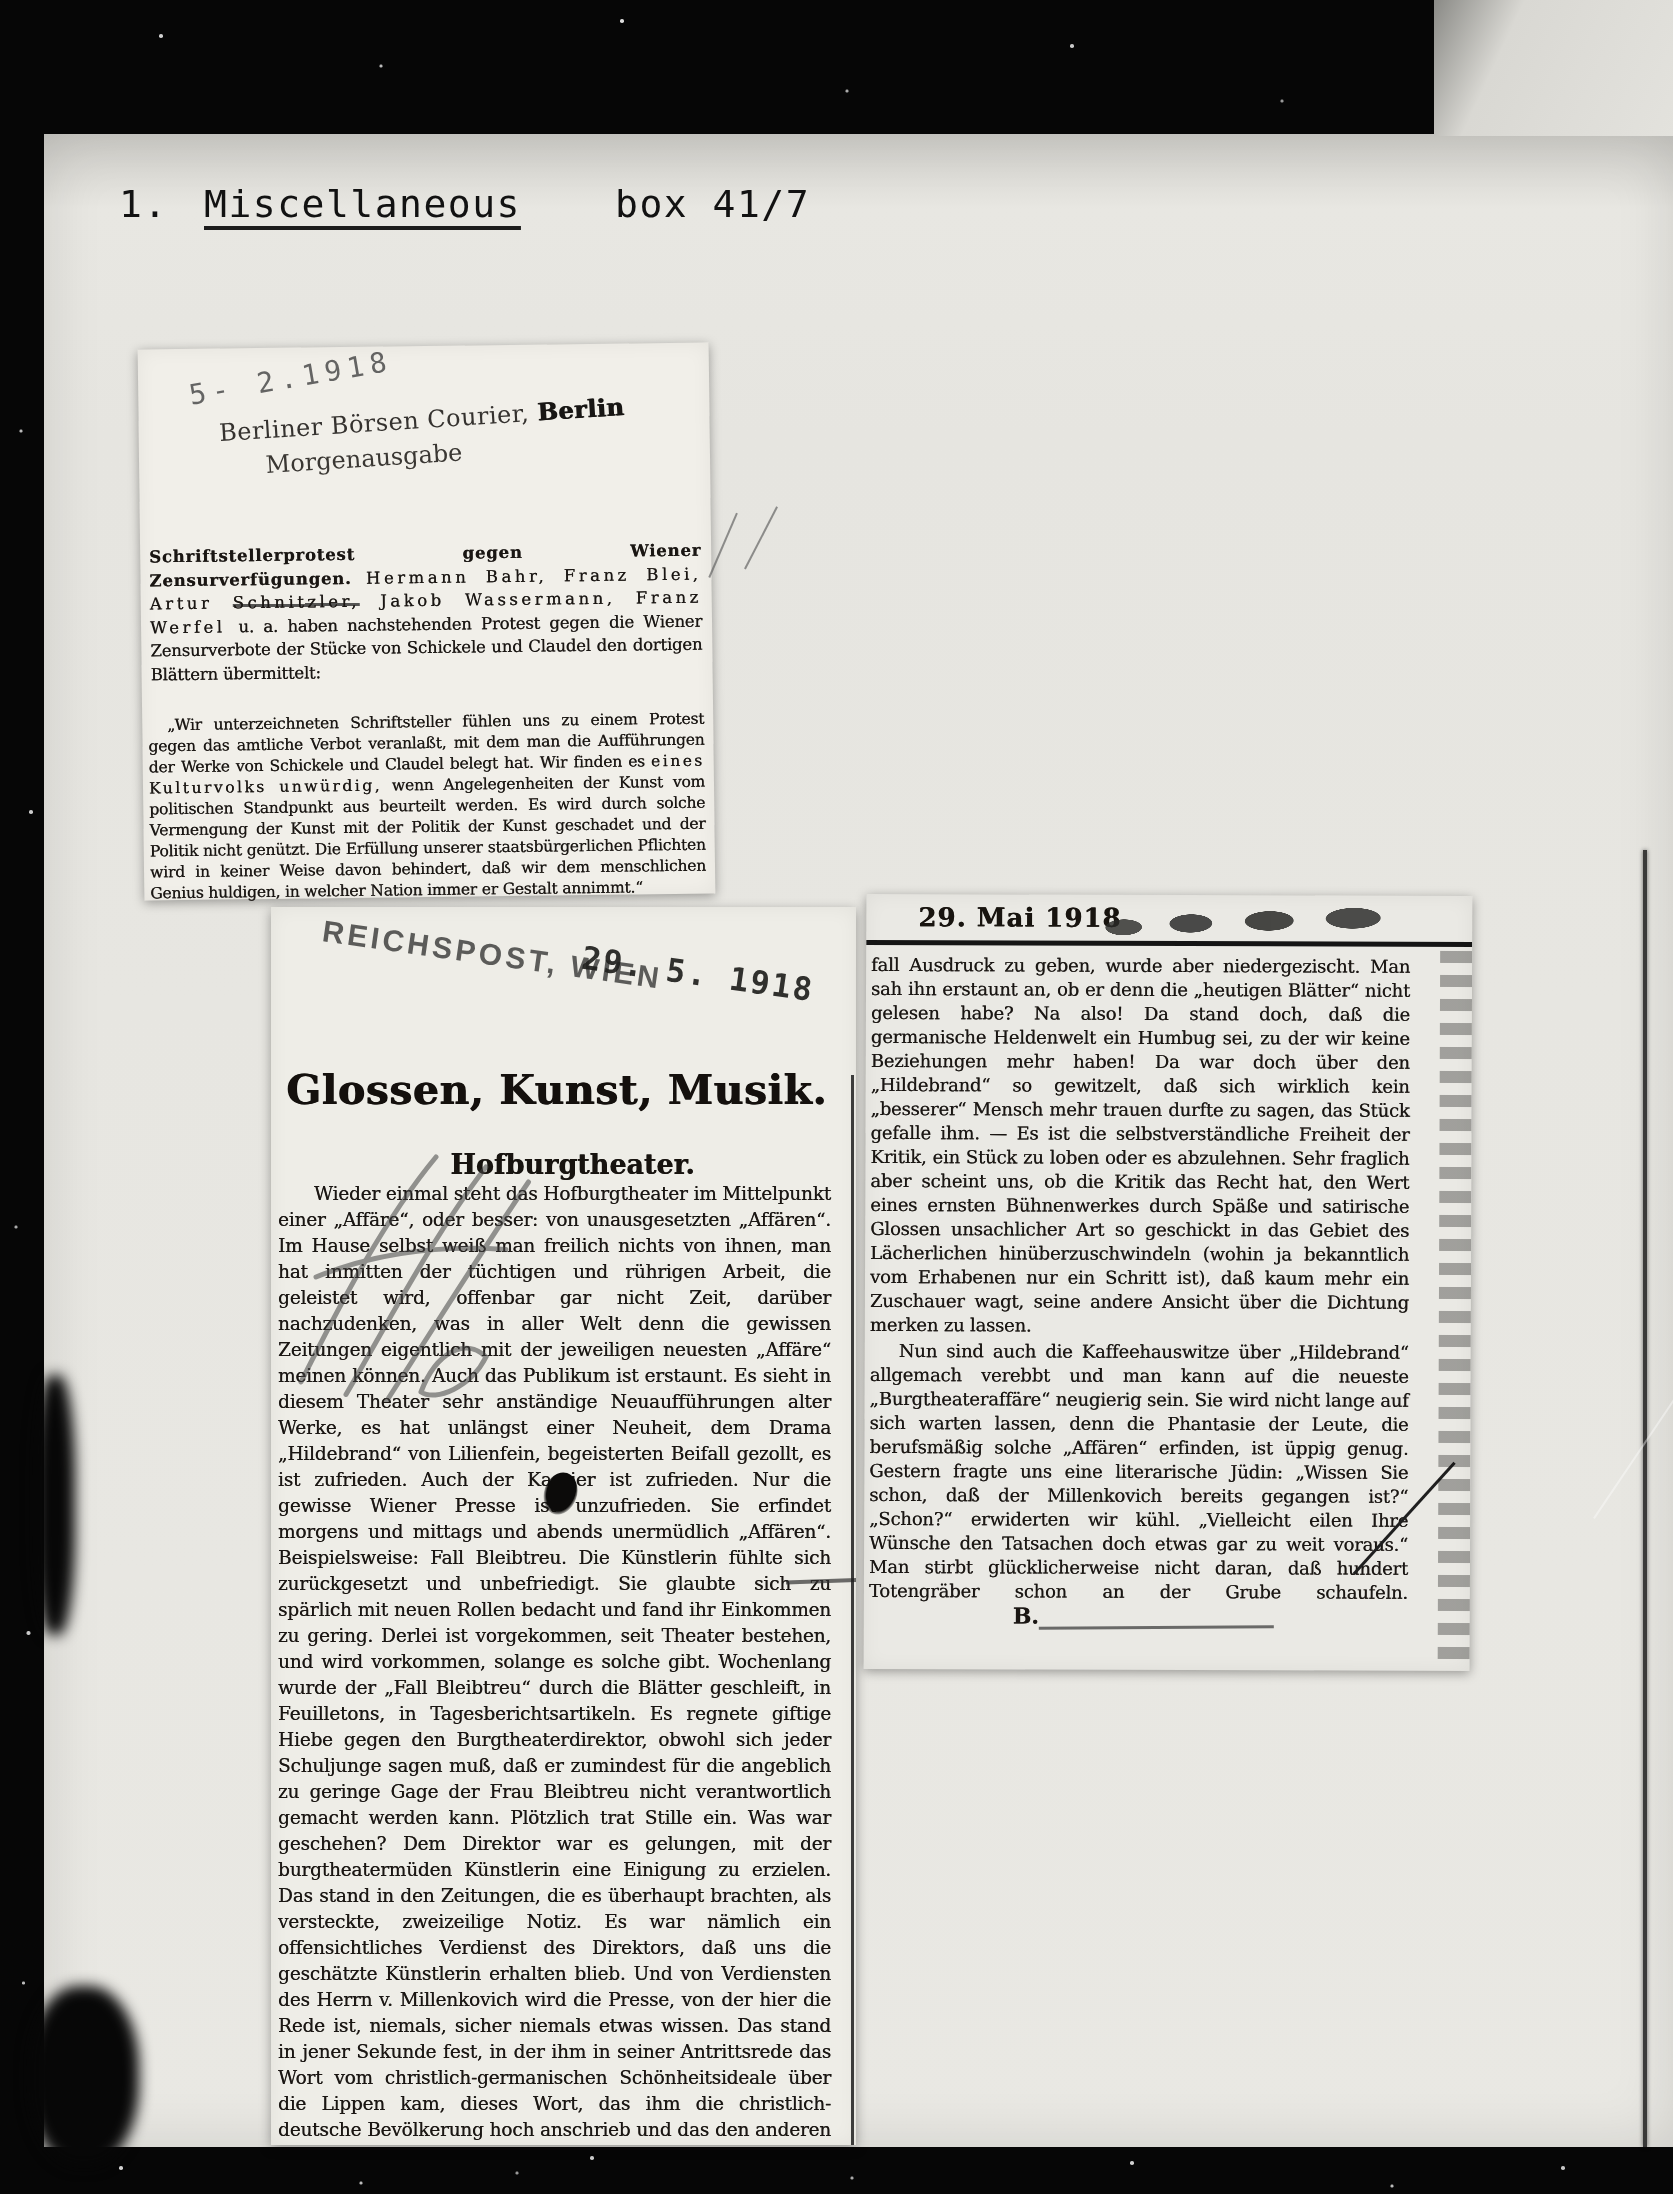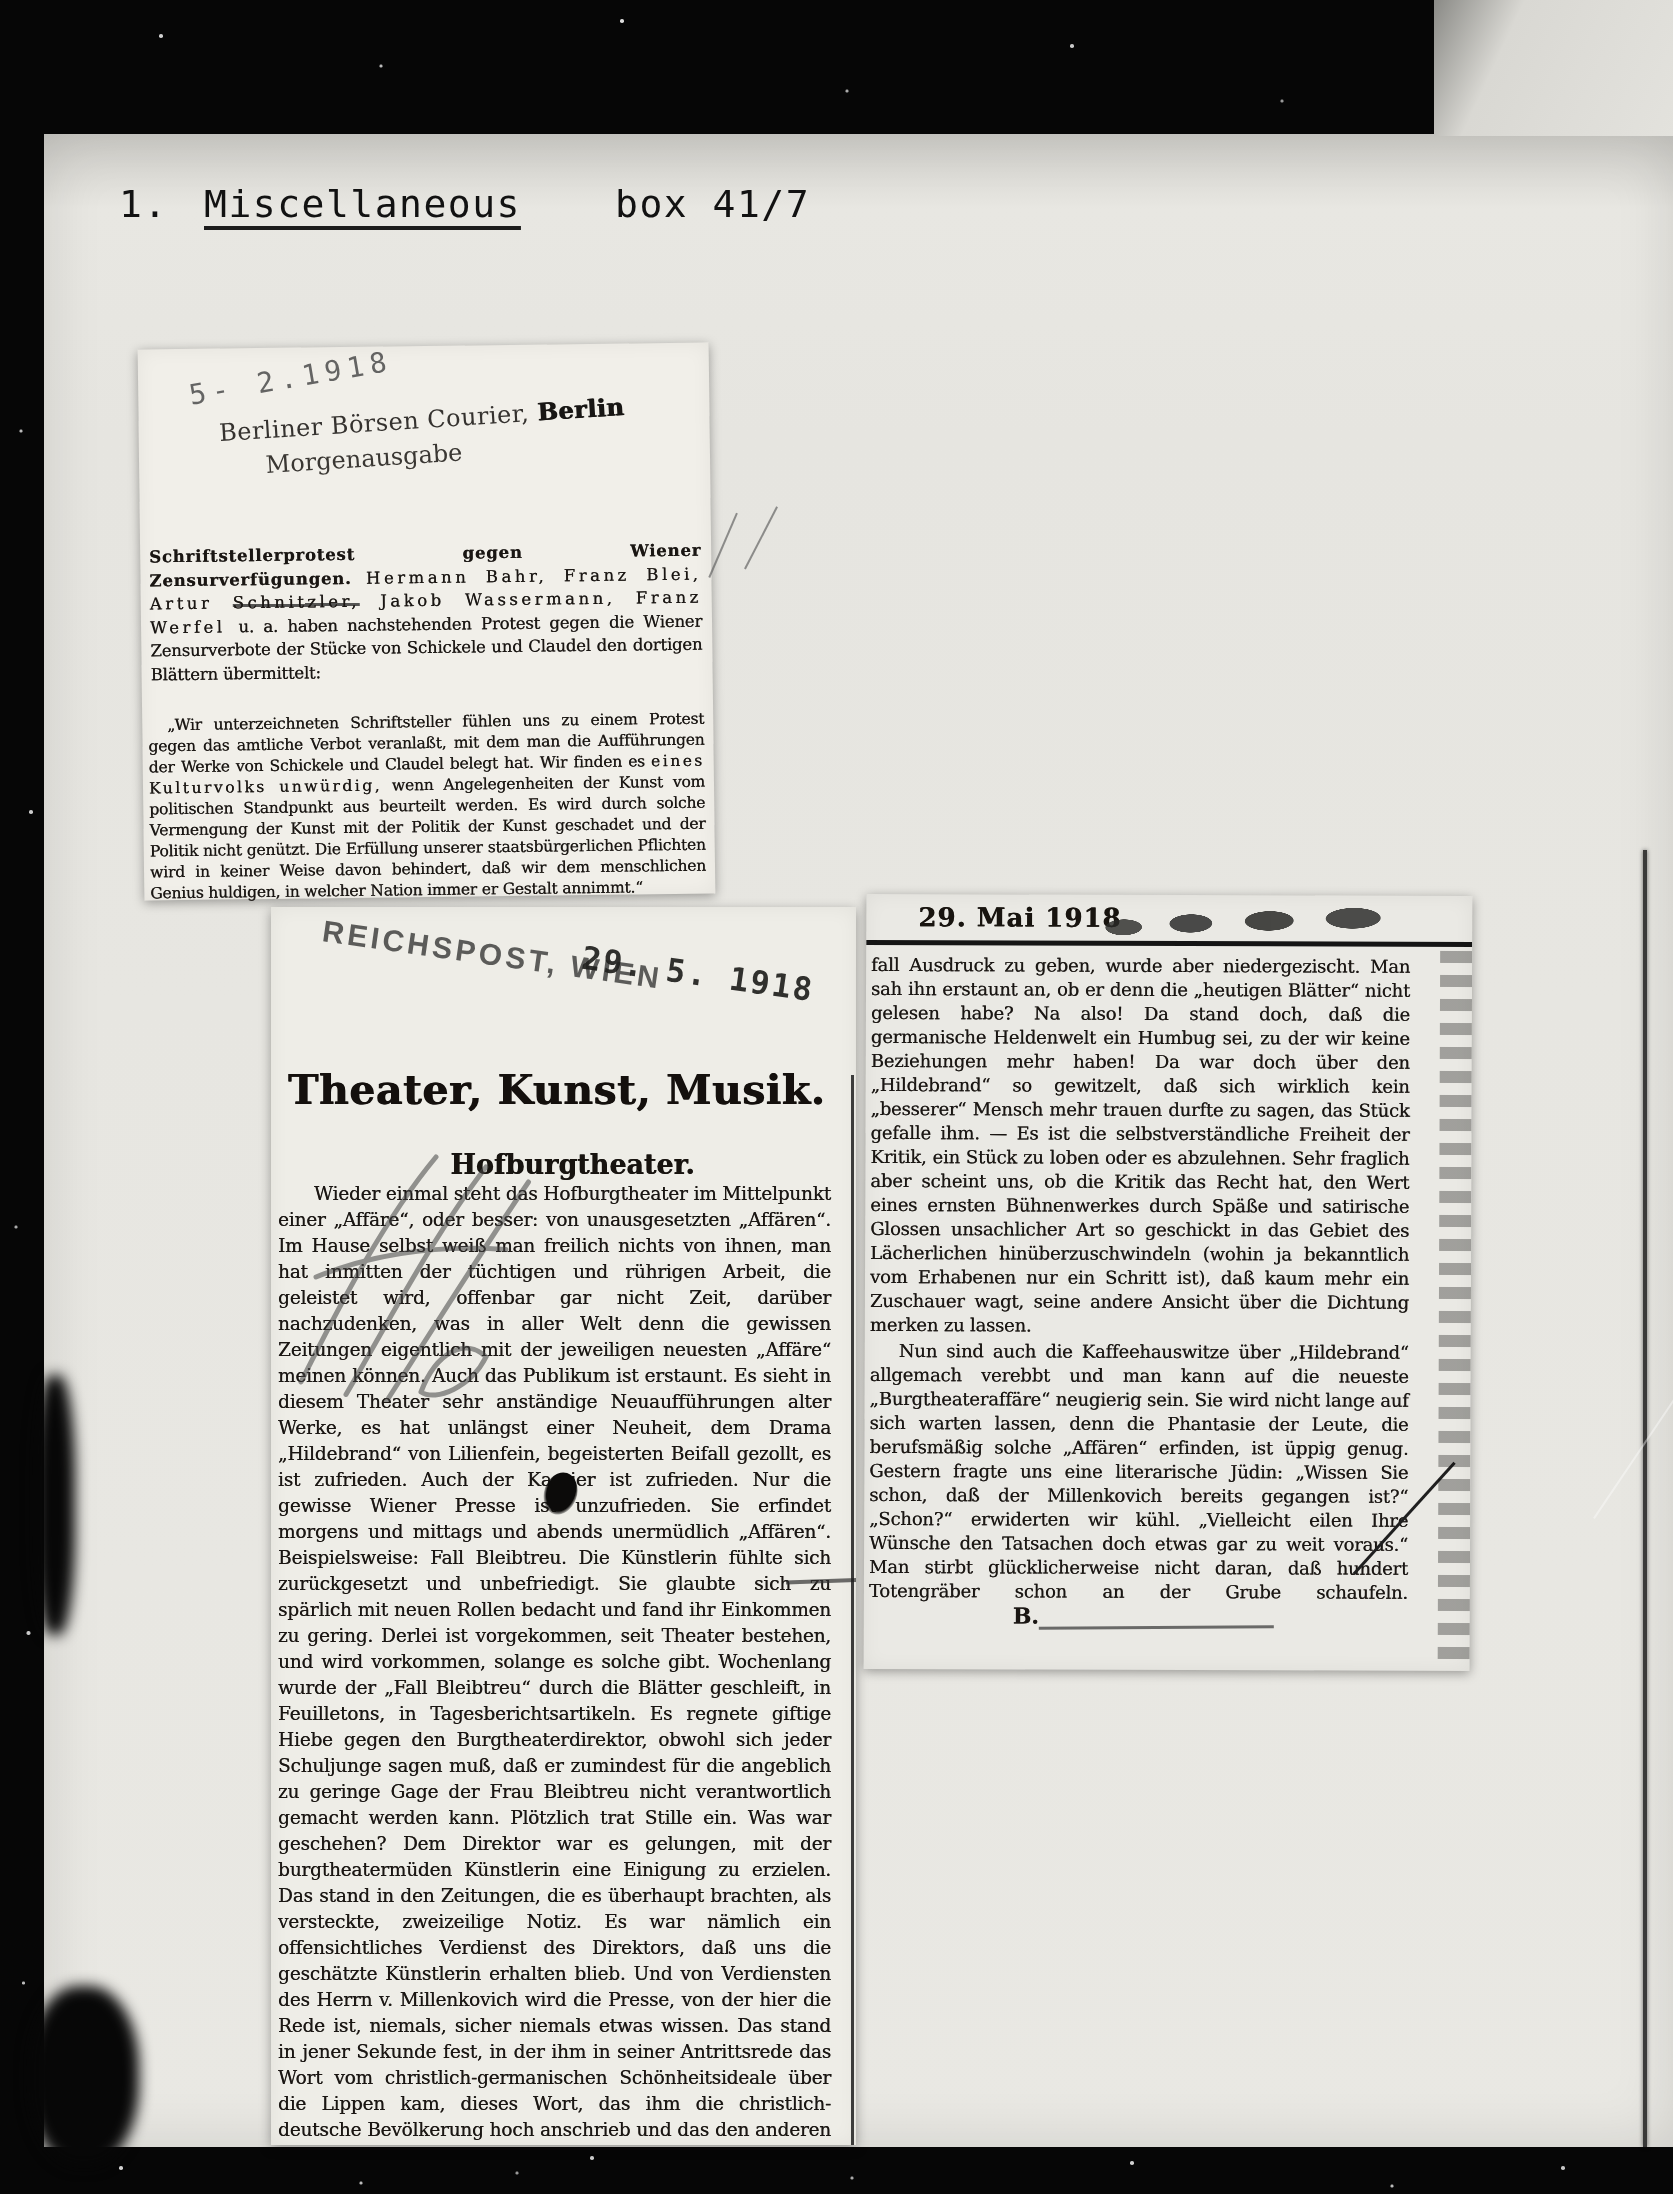--- a/index.html
+++ b/index.html
@@ -106,21 +106,21 @@
       <div class="edition">Morgenausgabe</div>
       <p class="cp1 frak"><b class="lead">Schriftstellerprotest gegen Wiener Zensurverfügungen. </b><span class="sp"> Hermann Bahr, Franz Blei, Artur </span><span class="sp struck">Schnitzler,</span><span class="sp"> Jakob Wassermann, Franz Werfel </span><span> u. a. haben nachstehenden Protest gegen die Wiener Zensurverbote der Stücke von Schickele und Claudel den dortigen Blättern übermittelt:</span></p>
       <p class="cp2 frak"><span>„Wir unterzeichneten Schriftsteller fühlen uns zu einem Protest gegen das amtliche Verbot veranlaßt, mit dem man die Aufführungen der Werke von Schickele und Claudel belegt hat. Wir finden es </span><span class="sp2">eines Kulturvolks unwürdig,</span><span> wenn Angelegenheiten der Kunst vom politischen Standpunkt aus beurteilt werden. Es wird durch solche Vermengung der Kunst mit der Politik der Kunst geschadet und der Politik nicht genützt. Die Erfüllung unserer staatsbürgerlichen Pflichten wird in keiner Weise davon behindert, daß wir dem menschlichen Genius huldigen, in welcher Nation immer er Gestalt annimmt.“</span></p>
       <i class="slash s1"></i>
       <i class="slash s2"></i>
     </div>
 
     <div class="clip clipL">
       <div class="rp-stamp">REICHSPOST, WIEN</div>
       <div class="rp-date">29. 5. 1918</div>
-      <h1 class="secH" style="margin:0;">Theater, Kunst, Musik.</h1>
+      <h1 class="secH" style="margin:0;">Glossen, Kunst, Musik.</h1>
       <h2 class="subH" style="margin:16px;">Hofburgtheater.</h2>
       <p class="bodyL frak">Wieder einmal steht das Hofburgtheater im Mittelpunkt einer „Affäre“, oder besser: von unausgesetzten „Affären“. Im Hause selbst weiß man freilich nichts von ihnen, man hat inmitten der tüchtigen und rührigen Arbeit, die geleistet wird, offenbar gar nicht Zeit, darüber nachzudenken, was in aller Welt denn die gewissen Zeitungen eigentlich mit der jeweiligen neuesten „Affäre“ meinen können. Auch das Publikum ist erstaunt. Es sieht in diesem Theater sehr anständige Neuaufführungen alter Werke, es hat unlängst einer Neuheit, dem Drama „Hildebrand“ von Lilienfein, begeisterten Beifall gezollt, es ist zufrieden. Auch der Kassier ist zufrieden. Nur die gewisse Wiener Presse ist unzufrieden. Sie erfindet morgens und mittags und abends unermüdlich „Affären“. Beispielsweise: Fall Bleibtreu. Die Künstlerin fühlte sich zurückgesetzt und unbefriedigt. Sie glaubte sich zu spärlich mit neuen Rollen bedacht und fand ihr Einkommen zu gering. Derlei ist vorgekommen, seit Theater bestehen, und wird vorkommen, solange es solche gibt. Wochenlang wurde der „Fall Bleibtreu“ durch die Blätter geschleift, in Feuilletons, in Tagesberichtsartikeln. Es regnete giftige Hiebe gegen den Burgtheaterdirektor, obwohl sich jeder Schuljunge sagen muß, daß er zumindest für die angeblich zu geringe Gage der Frau Bleibtreu nicht verantwortlich gemacht werden kann. Plötzlich trat Stille ein. Was war geschehen? Dem Direktor war es gelungen, mit der burgtheatermüden Künstlerin eine Einigung zu erzielen. Das stand in den Zeitungen, die es überhaupt brachten, als versteckte, zweizeilige Notiz. Es war nämlich ein offensichtliches Verdienst des Direktors, daß uns die geschätzte Künstlerin erhalten blieb. Und von Verdiensten des Herrn v. Millenkovich wird die Presse, von der hier die Rede ist, niemals, sicher niemals etwas wissen. Das stand in jener Sekunde fest, in der ihm in seiner Antrittsrede das Wort vom christlich-germanischen Schönheitsideale über die Lippen kam, dieses Wort, das ihm die christlich-deutsche Bevölkerung hoch anschrieb und das den anderen so bös in die Knochen gefahren ist, ein kühnes, tapferes, ehrliches Wort. — Also der „Fall Bleibtreu“ ist unrettbar erledigt. Wo nun geschwind eine</p>
       <svg class="scribble" width="320" height="280" viewBox="0 0 640 560">
         <g fill="none" stroke="#454545" stroke-width="10" stroke-linecap="round">
           <path d="M60,520 C140,360 230,190 330,70"></path>
           <path d="M150,545 C240,390 330,220 430,90"></path>
           <path d="M230,560 C320,420 420,260 515,120"></path>
           <path d="M90,310 C200,265 330,245 470,255"></path>
           <path d="M300,540 C330,460 390,430 430,470 C400,530 330,560 300,540"></path>
         </g>

